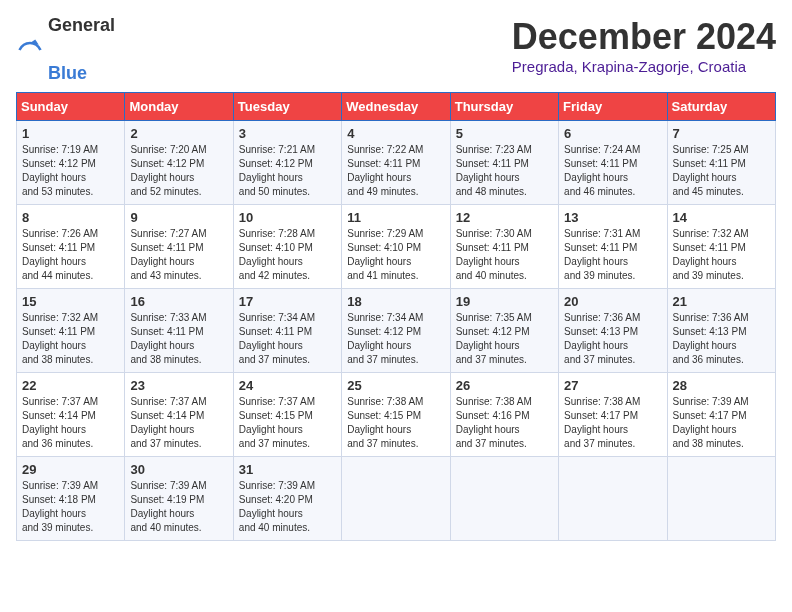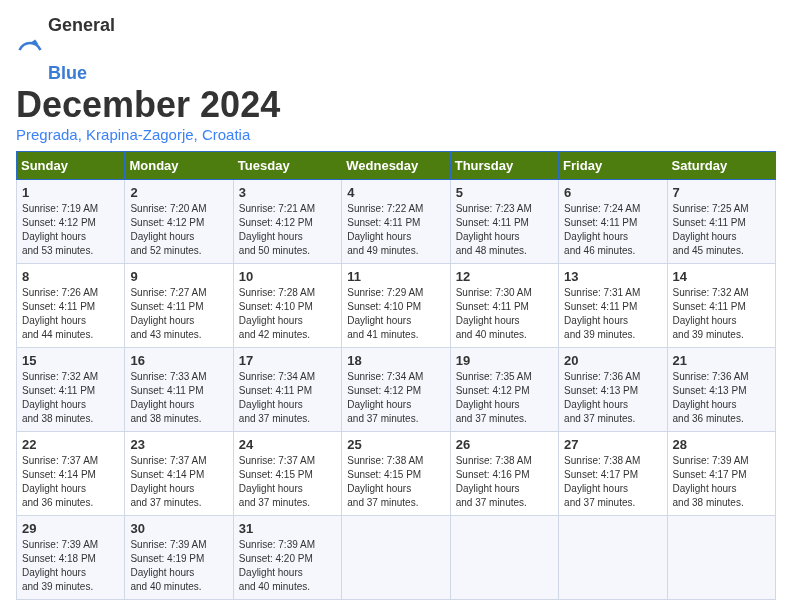--- a/index.html
+++ b/index.html
@@ -8,21 +8,20 @@
       background: #fff;
       width: 792px;
       min-height: 612px;
       padding: 16px;
     }
     .header {
       display: flex;
       justify-content: space-between;
       align-items: flex-start;
       margin-bottom: 8px;
-      flex-direction: column;
     }
     .logo {
       display: flex;
       align-items: center;
       gap: 4px;
     }
     .logo-text {
       font-size: 18px;
       font-weight: bold;
       line-height: 1.1;
@@ -34,29 +33,29 @@
       height: 28px;
     }
     .title-block { text-align: left; }
     .month-title {
       font-size: 36px;
       font-weight: bold;
       color: #333;
     }
     .subtitle {
       font-size: 15px;
-      color: #3b82f6;
+      color: #4c1d95;
     }
     .calendar {
       width: 100%;
       border-collapse: collapse;
       font-size: 11px;
     }
     .calendar thead tr {
-      background-color: #4d7c0f;
+      background-color: #ef4444;
       color: white;
     }
     .calendar thead th {
       padding: 6px 4px;
       text-align: left;
       font-size: 13px;
       font-weight: bold;
       border: 1px solid #2a6bc5;
     }
     .calendar tbody tr {

